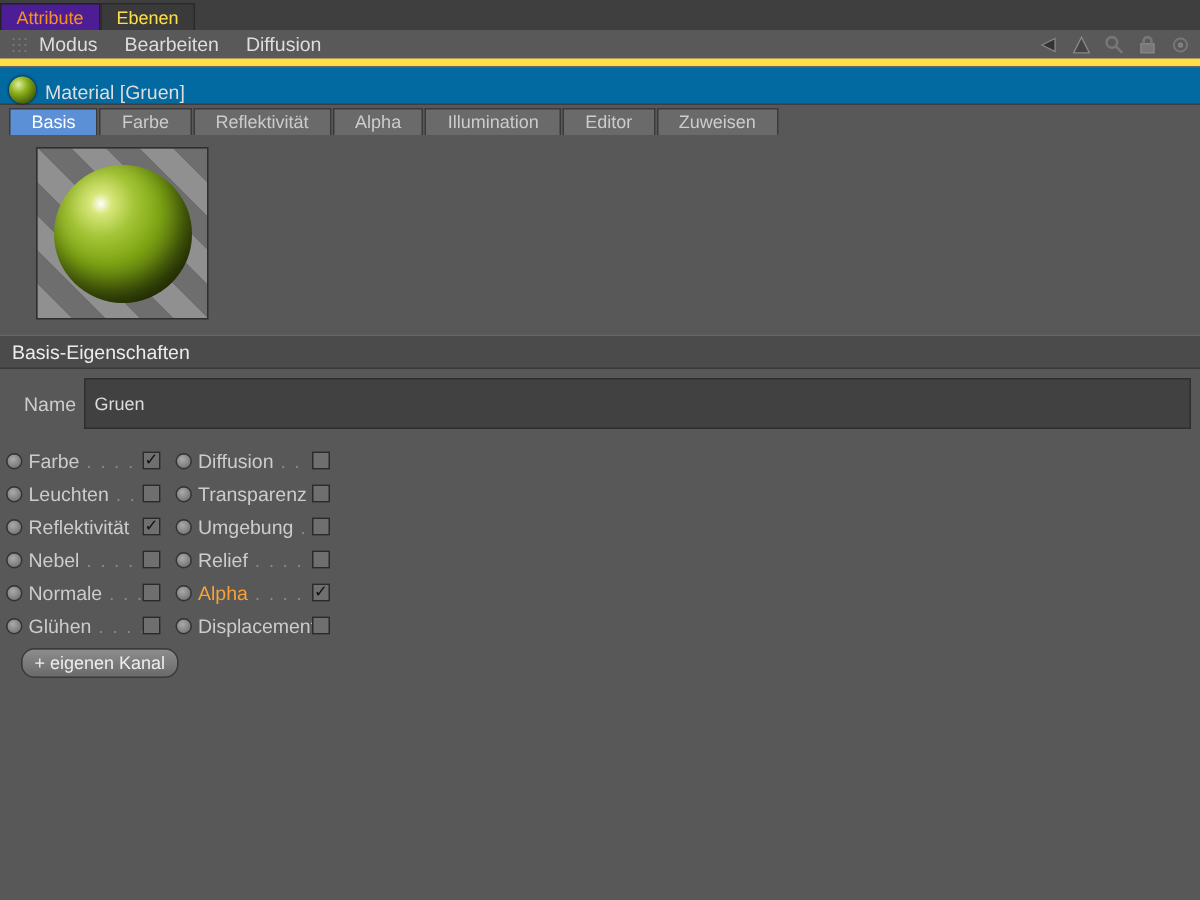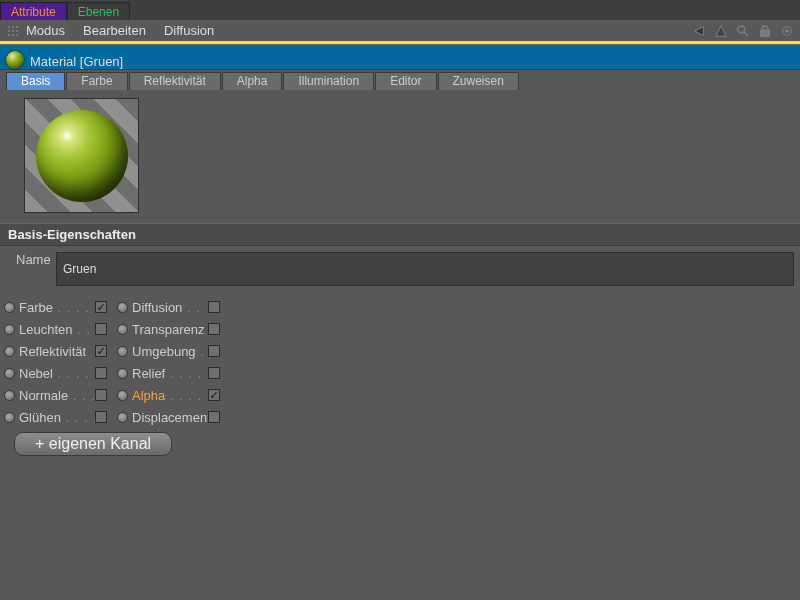--- a/index.html
+++ b/index.html
@@ -1,24 +1,24 @@
 <!DOCTYPE html>
 <html><head>
 <meta charset="utf-8">
 <style>
   * { box-sizing: border-box; margin: 0; padding: 0; font-family: "Helvetica Neue", Arial, sans-serif; }
   body { background: #585858; color: #c8c8c8; width: 800px; height: 600px; overflow: hidden; font-size: 13px; }
   
   
   .top-tabs { display:flex; background:#3f3f3f; height:20px; align-items:flex-end; }
-  .top-tab { padding:2px 10px 1px 10px; background:#3a3a3a; color:#22c55e; border:1px solid #2a2a2a; border-bottom:none; font-size:12px; cursor:pointer;}
+  .top-tab { padding:2px 10px 1px 10px; background:#3a3a3a; color:#fde047; border:1px solid #2a2a2a; border-bottom:none; font-size:12px; cursor:pointer;}
   .top-tab.active { background:#4c1d95; color:#f7931e; border-color:#222;}
   
   
-  .menubar { background:#595959; height:24px; display:flex; align-items:center; padding:0 6px; border-bottom:3px solid #fde047;}
+  .menubar { background:#595959; height:24px; display:flex; align-items:center; padding:0 6px; border-bottom:5px solid #fde047;}
   .grip { width:14px; height:14px; margin-right:6px; background-image:radial-gradient(#777 1px, transparent 1px); background-size:4px 4px; background-position:1px 1px;}
   .menu-item { color:#ddd; margin-right:18px; font-size:13px; cursor:pointer;}
   .menubar-right { margin-left:auto; display:flex; align-items:center; gap:8px; }
   .menubar-right svg, .menubar-right .ico { width:14px; height:14px; fill:#888; stroke:#888; }
   
   
   .obj-header { background:#0369a1; height:26px; display:flex; align-items:flex-end; padding:0 6px; border-top:1px solid #666; border-bottom:1px solid #3e3e3e;}
   .obj-icon { width:18px; height:18px; border-radius:50%; background:radial-gradient(circle at 35% 30%, #dfeea0 0%, #8bb019 35%, #4a6008 75%, #2a3a00 100%); margin-right:6px; box-shadow:0 0 2px #000;}
   .obj-title { color:#ddd; font-size:13px; }
   
@@ -33,44 +33,44 @@
   .preview { width:115px; height:115px; border:1px solid #2f2f2f; position:relative; overflow:hidden;
     background:
       repeating-linear-gradient(45deg, #909090 0 16px, #6e6e6e 16px 32px);
   }
   .preview .ball { position:absolute; left:50%; top:50%; width:92px; height:92px; margin:-46px 0 0 -46px; border-radius:50%;
     background: radial-gradient(circle at 34% 28%, #ffffff 0%, #d7e67a 8%, #a3c436 25%, #7ea514 45%, #556f0c 70%, #2b3a05 95%);
     box-shadow: inset -6px -10px 18px rgba(0,0,0,0.55);
   }
   
   
-  .section-head { background:#4b4b4b; color:#ececec; font-weight:bold; padding:3px 8px; border-top:1px solid #666; border-bottom:1px solid #3a3a3a; font-size:13px;}
+  .section-head { background:#4b4b4b; color:#ececec; font-weight:normal; padding:3px 8px; border-top:1px solid #666; border-bottom:1px solid #3a3a3a; font-size:13px;}
   
   
   .fields { padding:6px 6px 6px 8px; }
-  .field-row { display:flex; margin-bottom:4px; }
+  .field-row { display:flex; align-items:center; margin-bottom:4px; }
   .field-label { width:48px; color:#ccc; font-size:13px; text-align:left; padding-left:8px;}
   .field-input { flex:1; background:#414141; border:1px solid #2e2e2e; color:#ddd; height:18px; padding:16px 6px; font-size:12px; }
   .arrow-btn { width:14px; height:18px; background:#6a6a6a; border:1px solid #3a3a3a; display:flex; align-items:center; justify-content:center; margin-left:2px; font-size:10px; color:#222; cursor:pointer;}
   .circle-btn { width:18px; height:18px; border-radius:50%; background:radial-gradient(circle at 35% 30%, #fff, #bbb 40%, #777 100%); border:1px solid #333; margin-left:2px; cursor:pointer;}
   
   
   .channels { padding:2px 4px 8px 4px; }
   .channels-cols { display:flex; gap:10px; }
   .ch-col { display:flex; flex-direction:column; gap:4px; }
   .ch-row { display:flex; align-items:center; height:18px; }
   .radio { width:11px; height:11px; border:1px solid #333; border-radius:50%; background:radial-gradient(circle at 40% 35%, #aaa, #666); margin-right:4px; cursor:pointer;}
   .ch-label { width:76px; color:#ccc; font-size:13px; white-space:nowrap; overflow:hidden; cursor:pointer;}
   .ch-label.hl { color:#f7a13a; }
   .dots { color:#888; letter-spacing:1px; }
   .chk { width:12px; height:12px; border:1px solid #2b2b2b; background:#6f6f6f; cursor:pointer; display:flex; align-items:center; justify-content:center;}
   .chk.on { background:#6f6f6f; }
   .chk.on::after { content:"✓"; color:#111; font-size:11px; line-height:10px;}
   
-  .add-btn { margin:6px 0 0 10px; background:linear-gradient(#8d8d8d,#6a6a6a); border:1px solid #3a3a3a; border-radius:9px; color:#eee; font-size:16px; padding:2px 20px; cursor:pointer;}
+  .add-btn { margin:6px 0 0 10px; background:linear-gradient(#8d8d8d,#6a6a6a); border:1px solid #3a3a3a; border-radius:9px; color:#eee; font-size:12px; padding:2px 8px; cursor:pointer;}
 </style>
 </head>
 <body>
 
 <div class="top-tabs">
   <div class="top-tab active">Attribute</div>
   <div class="top-tab">Ebenen</div>
 </div>
 
 <div class="menubar">

